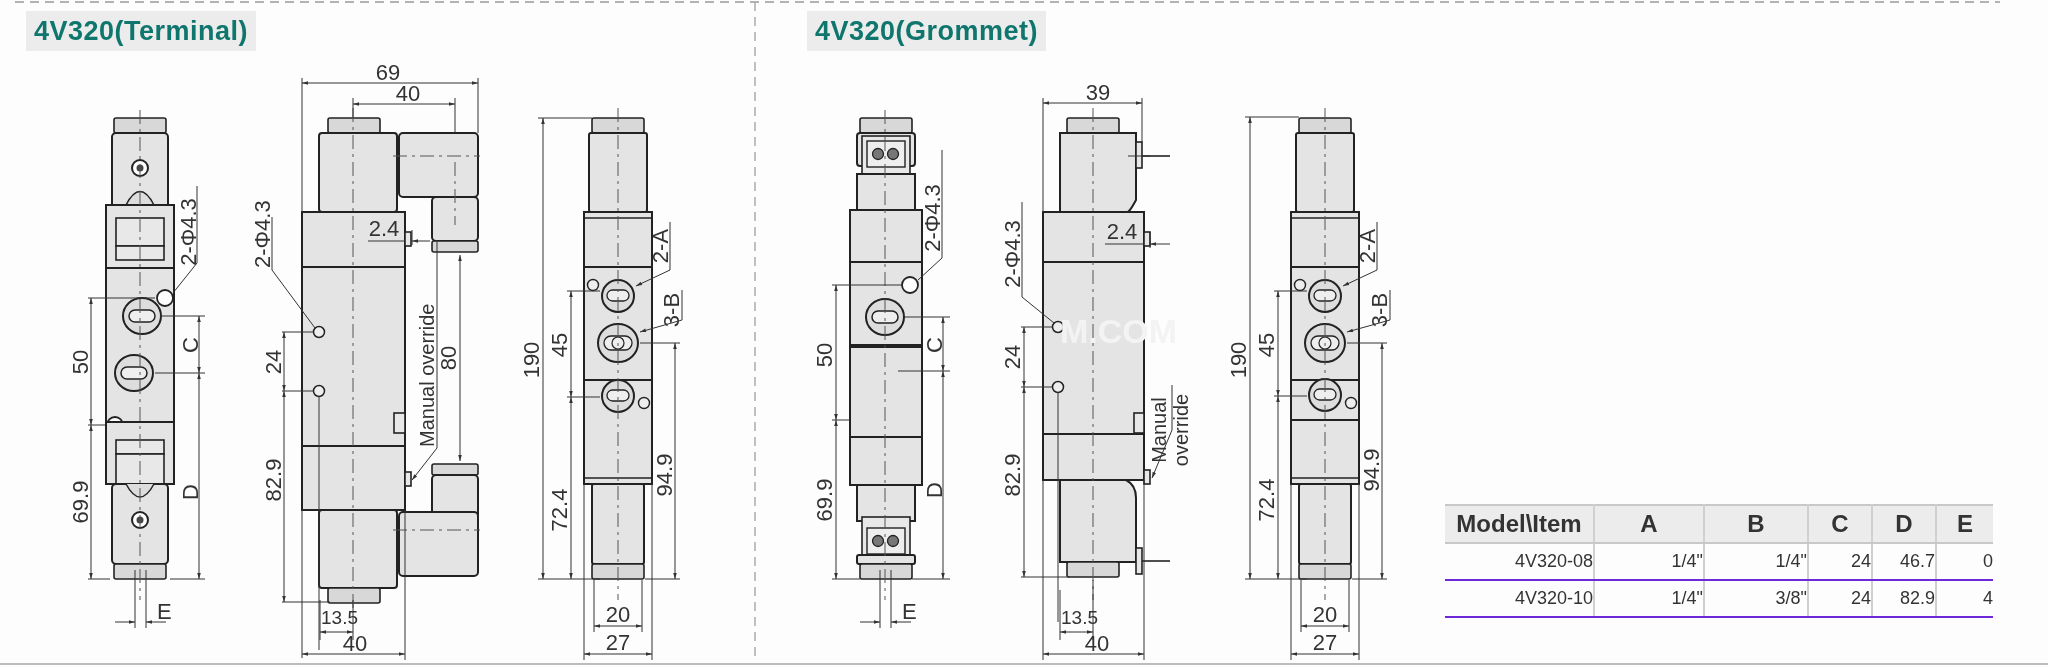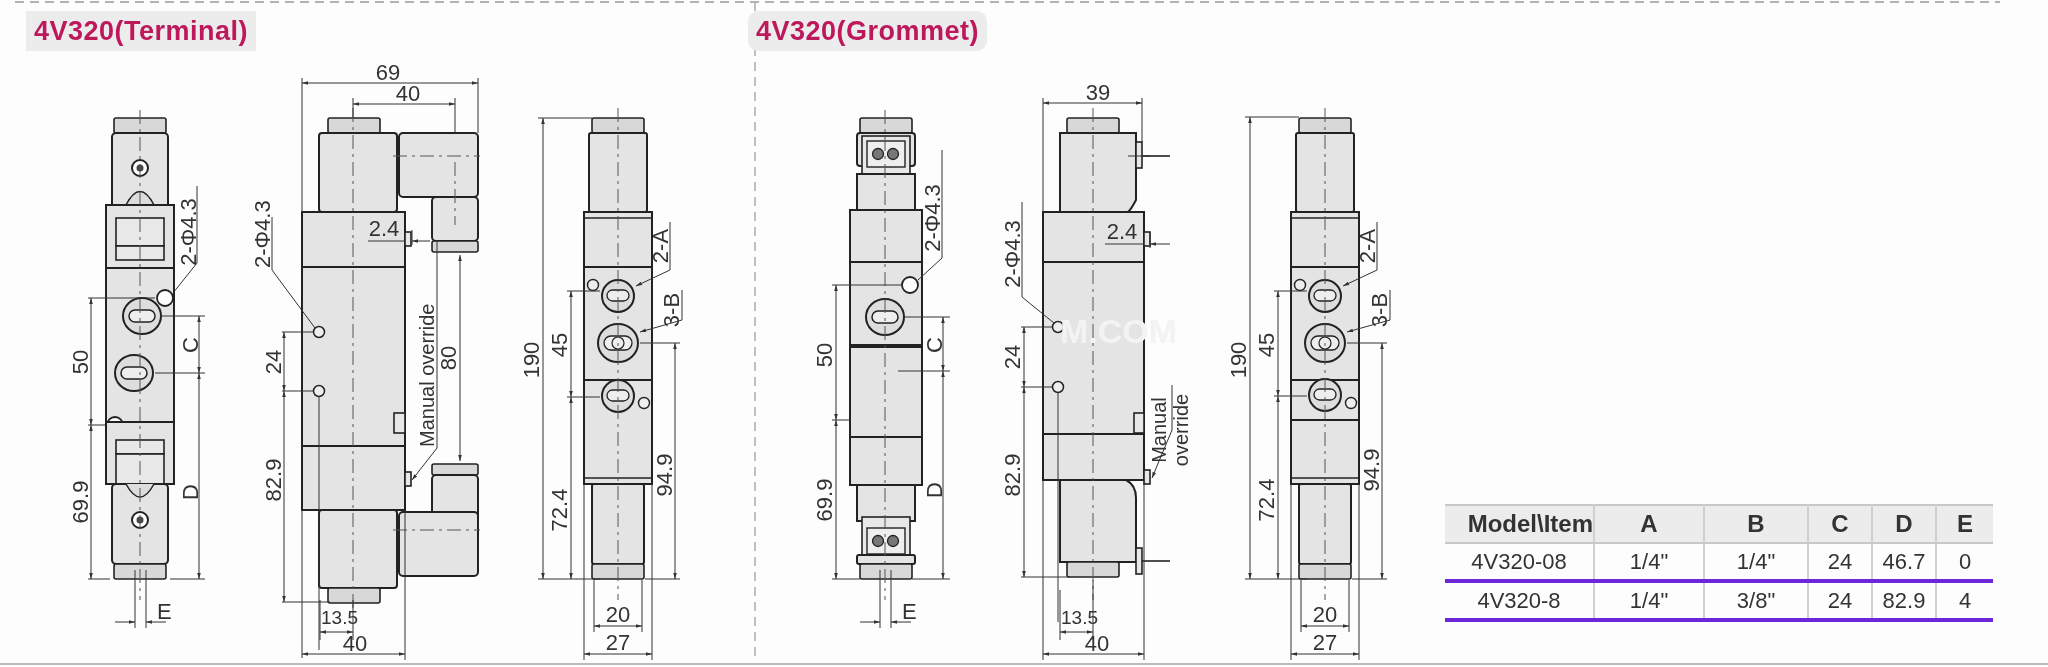--- a/index.html
+++ b/index.html
@@ -1,39 +1,39 @@
 <!DOCTYPE html>
 <html><head>
 <meta charset="utf-8">
 <style>
   html,body{margin:0;padding:0;background:#fdfdfd;}
   body{width:2048px;height:667px;overflow:hidden;position:relative;font-family:"Liberation Sans",sans-serif;}
   #stage{position:absolute;left:0;top:0;width:2048px;height:667px;}
-  .title-box{position:absolute;background:#ececec;font-family:"Liberation Sans",sans-serif;font-weight:bold;color:#be185d;font-size:27px;line-height:40px;padding:0 8px;letter-spacing:0.5px;}
+  .title-box{position:absolute;background:#ececec;font-family:"Liberation Sans",sans-serif;font-weight:bold;color:#0f766e;font-size:27px;line-height:40px;padding:0 8px;letter-spacing:0.5px;}
   svg text{font-family:"Liberation Sans",sans-serif;fill:#333;}
   .dim{font-size:22px;}
   .dimsm{font-size:19px;}
   .lbl{font-size:20px;}
   .body{fill:#e4e4e4;stroke:#222;stroke-width:2;}
   .bodylt{fill:#e8e8e8;stroke:#222;stroke-width:1.6;}
   .thin{stroke:#333;stroke-width:1;fill:none;}
   .cl{stroke:#555;stroke-width:1;stroke-dasharray:14 5 3 5;fill:none;}
   .cap{fill:#d8d8d8;stroke:#222;stroke-width:1.6;}
   table.spec{position:absolute;left:1445px;top:504px;border-collapse:collapse;font-family:"Liberation Sans",sans-serif;color:#333;}
   table.spec th{background:#ececec;font-weight:bold;font-size:24px;height:36px;padding:0;border-right:2px solid #d0d0d0;border-top:2px solid #c8c8c8;border-bottom:2px solid #c8c8c8;}
-  table.spec td{font-size:22px;height:35px;padding:0;text-align:center;border-right:2px solid #d0d0d0;border-bottom:4px solid #6d28d9;}
+  table.spec td{font-size:18px;height:35px;padding:0;text-align:right;border-right:2px solid #d0d0d0;border-bottom:2px solid #6d28d9;}
   table.spec th:last-child, table.spec td:last-child{border-right:none;}
 </style>
 </head>
 <body>
 
 <div id="stage">
 
   <div class="title-box" style="left:26px;top:11px;">4V320(Terminal)</div>
-  <div class="title-box" style="left:748px;top:11px;border-radius:10px;">4V320(Grommet)</div>
+  <div class="title-box" style="left:807px;top:11px;">4V320(Grommet)</div>
 
   <svg width="2048" height="667" viewBox="0 0 2048 667" xmlns="http://www.w3.org/2000/svg">
     <defs>
       <marker id="ar" viewBox="0 0 10 10" refX="10" refY="5" markerWidth="9" markerHeight="6" orient="auto-start-reverse">
         <path d="M0,2 L10,5 L0,8 z" fill="#333"></path>
       </marker>
     </defs>
 
     <g>
       <line x1="15" y1="2" x2="2000" y2="2" stroke="#999" stroke-width="1.5" stroke-dasharray="9 6"></line>
@@ -371,39 +371,39 @@
       <line class="thin" x1="1291" y1="484" x2="1291" y2="660"></line>
       <line class="thin" x1="1359" y1="484" x2="1359" y2="660"></line>
       <line class="thin" x1="1291" y1="654" x2="1359" y2="654" marker-start="url(#ar)" marker-end="url(#ar)"></line>
       <text class="dim" x="1325" y="650" text-anchor="middle">27</text>
     </g>
   </svg>
 
   <table class="spec">
     <thead>
       <tr>
-        <th style="width:148px;text-align:right;">Model\Item</th>
+        <th style="width:148px;text-align:center;">Model\Item</th>
         <th style="width:108px;">A</th>
         <th style="width:102px;">B</th>
         <th style="width:62px;">C</th>
         <th style="width:62px;">D</th>
         <th style="width:56px;">E</th>
       </tr>
     </thead>
     <tbody>
       <tr>
         <td>4V320-08</td>
         <td>1/4"</td>
         <td>1/4"</td>
         <td>24</td>
         <td>46.7</td>
         <td>0</td>
       </tr>
       <tr>
-        <td>4V320-8</td>
+        <td>4V320-10</td>
         <td>1/4"</td>
         <td>3/8"</td>
         <td>24</td>
         <td>82.9</td>
         <td>4</td>
       </tr>
     </tbody>
   </table>
 
 </div>

